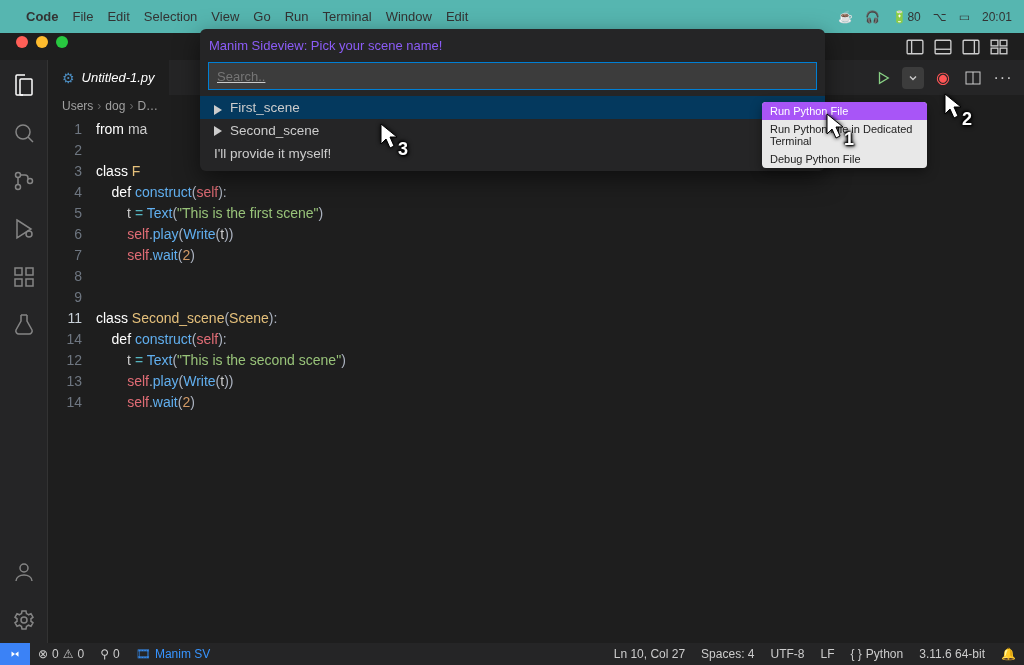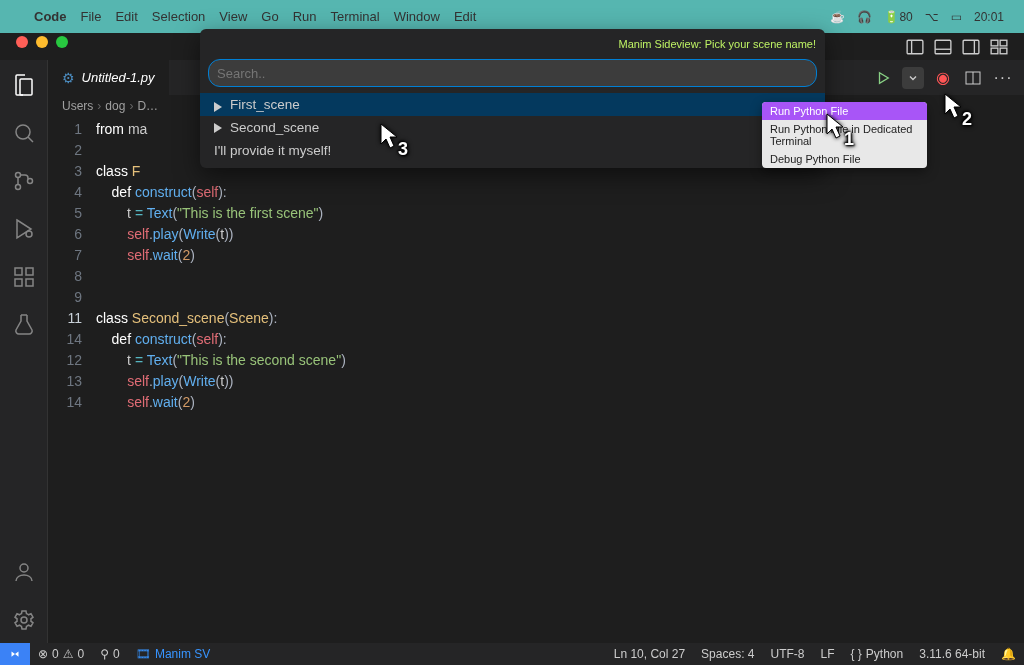--- a/index.html
+++ b/index.html
@@ -1,18 +1,18 @@
 <!DOCTYPE html>
 <html><head>
 <meta charset="utf-8">
 <style>
 * { margin: 0; padding: 0; box-sizing: border-box; font-family: -apple-system, BlinkMacSystemFont, "Segoe UI", sans-serif; }
 body { width: 1024px; height: 665px; background: #1e1e1e; color: #ccc; overflow: hidden; position: relative; }
 
-.menubar { height: 33px; background: #56b6b0; display: flex; align-items: center; padding: 0 20px; font-size: 13px; color: #333; }
+.menubar { height: 33px; background: #56b6b0; display: flex; align-items: center; padding: 0 12px; font-size: 13px; color: #333; }
 .menubar .apple { margin-right: 14px; }
 .menubar .app-name { font-weight: 600; margin-right: 14px; }
 .menubar .menu-item { margin-right: 14px; cursor: default; }
 .menubar .spacer { flex: 1; }
 .menubar .status-item { margin-left: 12px; font-size: 12px; }
 
 .window-controls { position: absolute; top: 36px; left: 16px; display: flex; gap: 8px; }
 .window-controls .dot { width: 12px; height: 12px; border-radius: 50%; }
 .dot.red { background: #ff5f57; } .dot.yellow { background: #febc2e; } .dot.green { background: #28c840; }
 
@@ -43,22 +43,22 @@
 .code-content { flex: 1; white-space: pre; }
 .kw { color: #ffffff; } .cls { color: #e5c07b; } .fn { color: #61afef; } .str { color: #98c379; } .param { color: #e06c75; } .num { color: #d19a66; } .punct{color:#abb2bf;} .op{color:#56b6c2;}
 
 .statusbar { position: absolute; bottom: 0; left: 0; right: 0; height: 22px; background: #252526; display: flex; align-items: center; font-size: 12px; color: #ccc; padding: 0 0px; }
 .statusbar .remote { background: #3b82f6; height: 100%; display: flex; align-items: center; padding: 0 8px; color:#fff; }
 .statusbar .sb-item { padding: 0 8px; display: flex; align-items: center; gap: 4px; }
 .statusbar .sb-right { margin-left: auto; display:flex; }
 .statusbar .sb-item.blue { color: #3794ff; }
 
 .quick-picker { position: absolute; top: 29px; left: 200px; width: 625px; background: #252526; border-radius: 6px; box-shadow: 0 8px 24px rgba(0,0,0,.5); z-index: 50; padding-bottom: 6px; }
-.quick-picker .qp-title { text-align: right; font-size: 11px; color: #bef264; padding: 9px; }
-.quick-picker .qp-search { margin: 0 8px 6px; height: 28px; background: #3c3c3c; border: 1px solid #007fd4; border-radius: 12px; padding: 0 8px; display:flex; align-items:center;}
+.quick-picker .qp-title { text-align: left; font-size: 13px; color: #8b5cf6; padding: 9px; }
+.quick-picker .qp-search { margin: 0 8px 6px; height: 28px; background: #3c3c3c; border: 1px solid #007fd4; border-radius: 0; padding: 0 8px; display:flex; align-items:center;text-decoration:underline;}
 .quick-picker .qp-search input { background: none; border: none; outline: none; color: #ccc; font-size: 13px; width:100%; }
 .quick-picker .qp-item { padding: 4px 14px; display:flex; align-items:center; gap:8px; font-size:13.5px; color:#ccc; }
 .quick-picker .qp-item.selected { background: #04395e; align-items: flex-end; }
 .quick-picker .qp-item .tri { width:0;height:0;border-left:8px solid #ccc; border-top:5px solid transparent; border-bottom:5px solid transparent; }
 
 .run-menu { position: absolute; top: 102px; left: 762px; width: 165px; background: #e8e8e8; color: #222; font-size: 11px; border-radius: 4px; box-shadow: 0 4px 12px rgba(0,0,0,.4); z-index: 60; overflow:hidden;}
 .run-menu .rm-item { padding: 3px 8px; }
 .run-menu .rm-item.selected { background: #a855f7; color: #fff; }
 
 .cursor-annot { position: absolute; z-index: 100; pointer-events: none; filter: drop-shadow(0 0 2px #000); }

